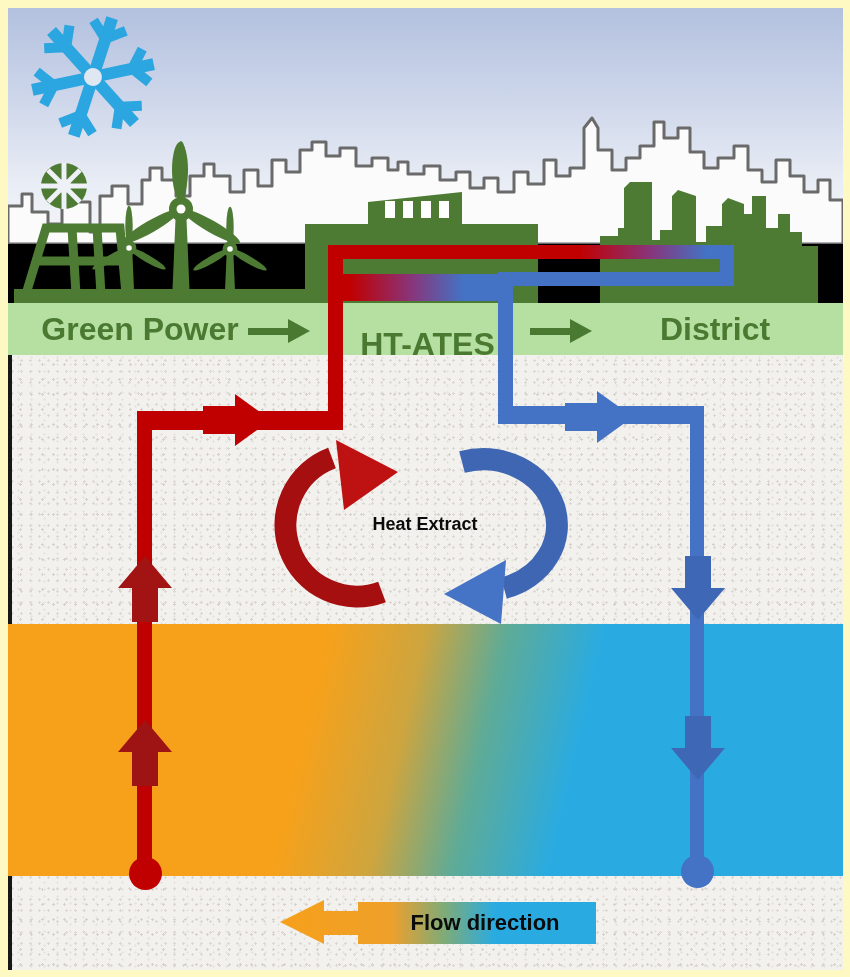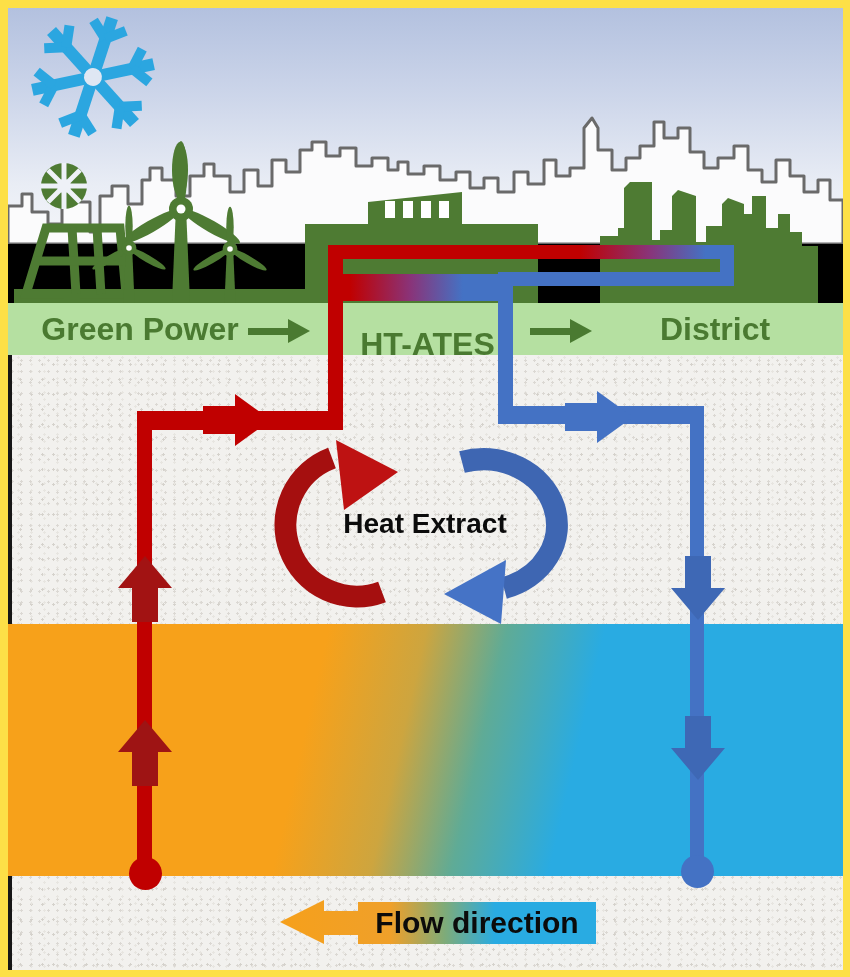--- a/index.html
+++ b/index.html
@@ -1,17 +1,17 @@
 <!DOCTYPE html>
 <html><head>
 <meta charset="utf-8">
 <style>
   html,body{margin:0;padding:0;}
   body{font-family:"Liberation Sans","DejaVu Sans",sans-serif;}
-  #stage{position:relative;width:850px;height:977px;background:#fde047;overflow:hidden;}
+  #stage{position:relative;width:850px;height:977px;background:#fef9c3;overflow:hidden;}
   .abs{position:absolute;}
   .band-label{font-weight:bold;font-size:32px;color:#4a7a31;text-align:center;line-height:52px;height:52px;letter-spacing:0px;}
   .blk-label{font-weight:bold;color:#0b0b0b;text-align:center;}
   #sky{left:8px;top:8px;width:835px;height:236px;
        background:linear-gradient(180deg,#b3c1df 0%,#cdd6ea 38%,#e9edf5 75%,#f5f6fa 100%);}
   #ground{left:8px;top:355px;width:835px;height:615px;
        background-color:#f2f1ee;
        background-image:
          radial-gradient(circle,#dbd8d3 0 1.2px,transparent 1.4px),
          radial-gradient(circle,#e7e5e0 0 1px,transparent 1.2px),
@@ -138,21 +138,21 @@
   <div id="aquifer" class="abs"></div>
   <div class="abs blackline" style="top:355px;height:269px;"></div>
   <div class="abs blackline" style="top:876px;height:94px;"></div>
 
   <svg class="abs" style="left:240px;top:425px;" width="380" height="215" viewBox="240 425 380 215">
     <path d="M 382 592 A 68 68 0 1 1 332 458" fill="none" stroke="#a50f0f" stroke-width="22"></path>
     <polygon points="336,440 398,472 344,510" fill="#be1212"></polygon>
     <path d="M 462 462 A 72 64 0 1 1 504 588" fill="none" stroke="#3e66b2" stroke-width="22"></path>
     <polygon points="444,594 506,560 501,624" fill="#4573c6"></polygon>
   </svg>
-  <div class="abs blk-label" style="left:330px;top:506px;width:190px;height:36px;line-height:36px;font-size:28px;">Heat Extract</div>
+  <div class="abs blk-label" style="left:330px;top:506px;width:190px;height:36px;line-height:36px;font-size:18px;">Heat Extract</div>
 
   <div class="abs" style="left:328px;top:245px;width:406px;height:14px;
        background:linear-gradient(90deg,#c00000 0%,#c00000 62%,#8a3378 79%,#4472c4 93%);"></div>
   <div class="abs pipe-blue" style="left:720px;top:245px;width:14px;height:41px;border-radius:0 7px 0 0;"></div>
   <div class="abs pipe-blue" style="left:505px;top:272px;width:229px;height:14px;"></div>
   <div class="abs" style="left:336px;top:274px;width:176px;height:27px;
        background:linear-gradient(90deg,#c00000 8%,#8a3378 42%,#4472c4 72%);"></div>
   <div class="abs pipe-red" style="left:328px;top:245px;width:15px;height:185px;"></div>
   <div class="abs pipe-blue" style="left:498px;top:272px;width:15px;height:152px;"></div>
 
@@ -187,15 +187,15 @@
       <linearGradient id="flowgrad" x1="0" y1="0" x2="1" y2="0">
         <stop offset="0%" stop-color="#f6a01b"></stop>
         <stop offset="35%" stop-color="#efa02a"></stop>
         <stop offset="52%" stop-color="#7fab78"></stop>
         <stop offset="68%" stop-color="#29abe2"></stop>
         <stop offset="100%" stop-color="#29abe2"></stop>
       </linearGradient>
     </defs>
     <polygon points="0,24 44,2 44,13 78,13 78,4 316,4 316,46 78,46 78,37 44,37 44,46" fill="url(#flowgrad)"></polygon>
   </svg>
-  <div class="abs blk-label" style="left:360px;top:902px;width:234px;height:42px;line-height:42px;font-size:30px;">Flow direction</div>
+  <div class="abs blk-label" style="left:368px;top:902px;width:234px;height:42px;line-height:42px;font-size:22px;">Flow direction</div>
 
 </div>
 
 </body></html>

